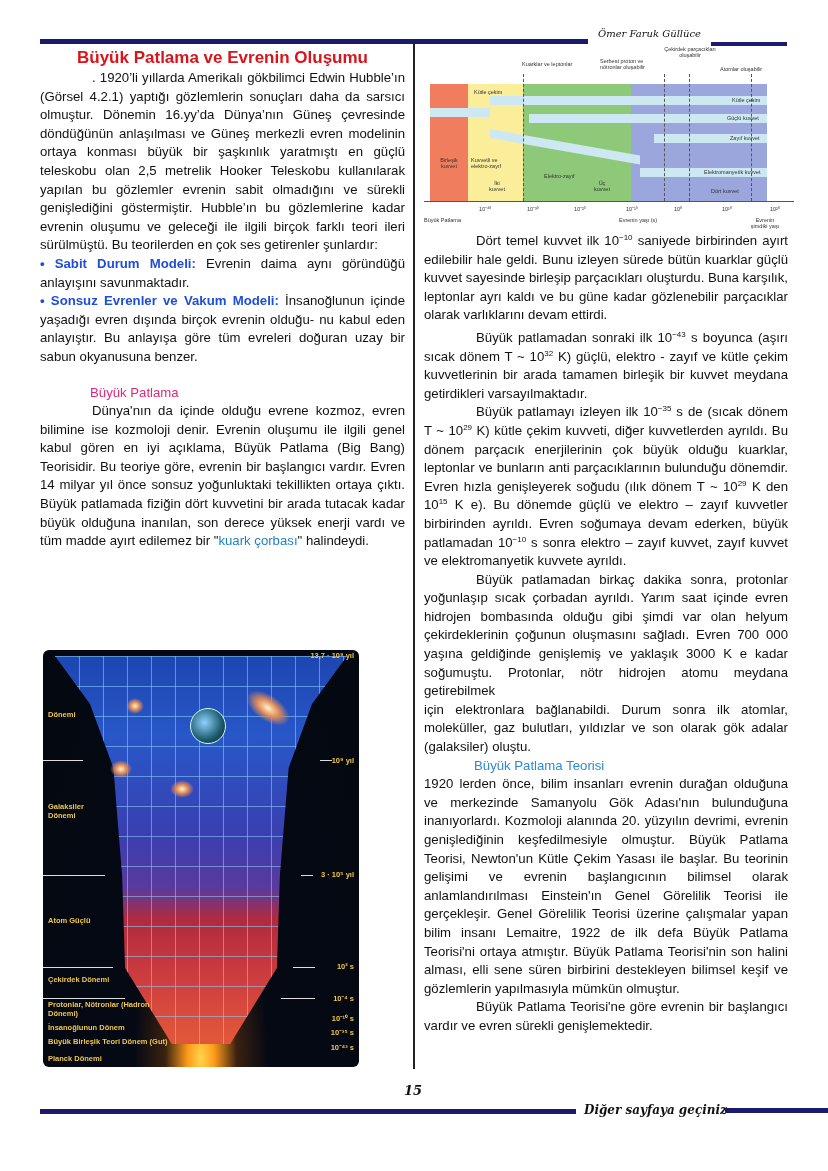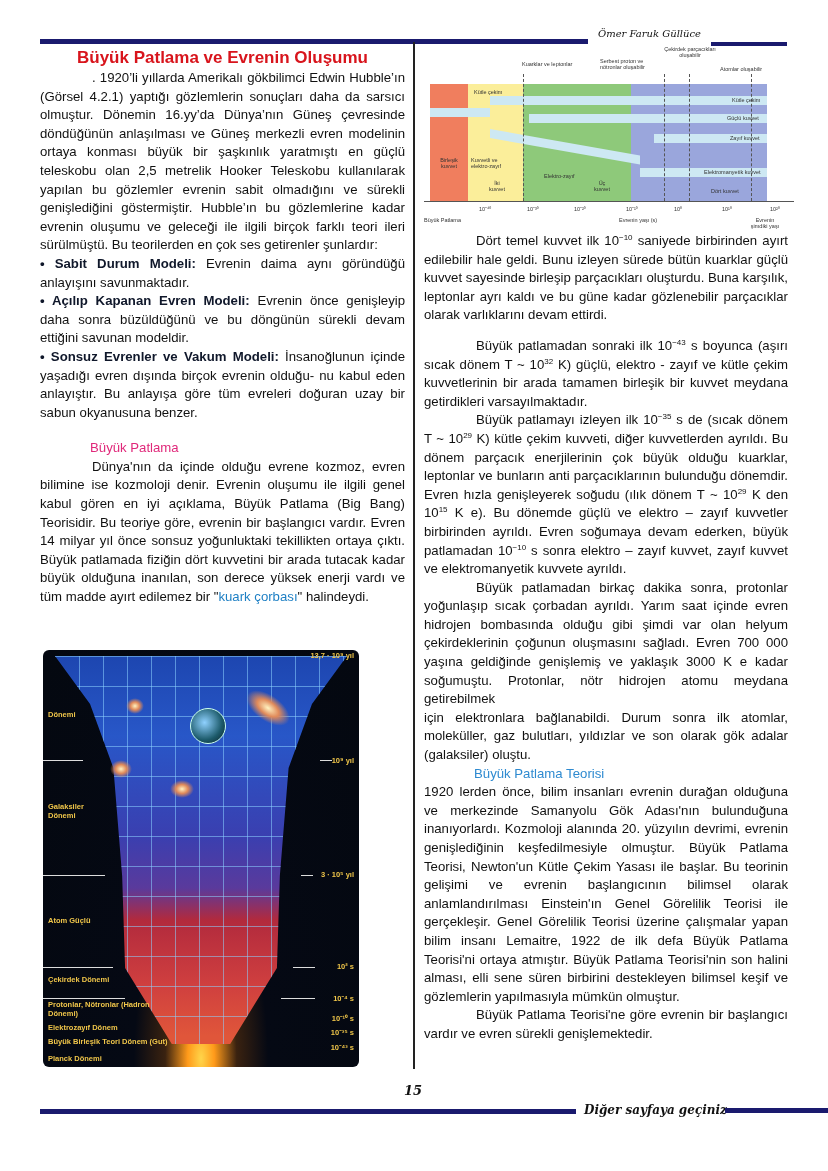--- a/index.html
+++ b/index.html
@@ -6,21 +6,21 @@
   body{width:828px;height:1171px;position:relative;overflow:hidden;font-family:"Liberation Sans",sans-serif;color:#111;}
   .rule{position:absolute;background:#1a1a6e;height:5px;}
   .author{position:absolute;left:598px;top:28px;font-family:"DejaVu Serif",serif;font-style:italic;font-weight:normal;font-size:10px;color:#111;}
   .vline{position:absolute;left:413px;top:42px;width:2px;height:1027px;background:#222;}
   .col{position:absolute;font-size:13.2px;line-height:18.6px;text-align:justify;}
   .left{left:40px;top:48px;width:365px;}
   .right{left:424px;top:232px;width:364px;}
   .title{color:#d8141c;font-weight:bold;font-size:17px;text-align:center;margin:0 0 1px 0;line-height:20px;}
   p{margin:0;}
   .ind{text-indent:52px;}
-  .blue{color:#0f172a;font-weight:bold;}
+  .blue{color:#1d4ed8;font-weight:bold;}
   .pink{color:#e0287a;padding-left:50px;margin-top:17px;}
   .sub-blue{color:#2e8ad0;padding-left:50px;}
   .link{color:#1d7fc4;}
   sup{font-size:8px;line-height:0;}
   
   .chart{position:absolute;left:424px;top:44px;width:370px;height:184px;font-size:5.5px;color:#333;}
   .band{position:absolute;top:40px;height:117px;}
   .flow{position:absolute;background:#cde8f3;height:9px;}
   .chart .lbl{position:absolute;white-space:nowrap;}
   .dash{position:absolute;top:30px;height:127px;border-left:1px dashed #555;}
@@ -42,21 +42,20 @@
 
 <div class="rule" style="left:40px;top:39px;width:548px;"></div>
 <div class="author">Ömer Faruk Güllüce</div>
 <div class="rule" style="left:711px;top:42px;width:76px;height:4px;"></div>
 <div class="vline"></div>
 
 <div class="col left">
   <div class="title">Büyük Patlama ve Evrenin Oluşumu</div>
   <p class="ind">. 1920’li yıllarda Amerikalı gökbilimci Edwin Hubble’ın (Görsel 4.2.1) yaptığı gözlemlerin sonuçları daha da sarsıcı olmuştur. Dönemin 16.yy’da Dünya’nın Güneş çevresinde döndüğünün anlaşılması ve Güneş merkezli evren modelinin ortaya konması büyük bir şaşkınlık yaratmıştı en güçlü teleskobu olan 2,5 metrelik Hooker Teleskobu kullanılarak yapılan bu gözlemler evrenin sabit olmadığını ve sürekli genişlediğini göstermiştir. Hubble’ın bu gözlemlerine kadar evrenin oluşumu ve geleceği ile ilgili birçok farklı teori ileri sürülmüştü. Bu teorilerden en çok ses getirenler şunlardır:</p>
   <p><span class="blue">• Sabit Durum Modeli:</span><span> Evrenin daima aynı göründüğü anlayışını savunmaktadır.</span></p>
-  <p><span class="blue">• Açılıp Kapanan Evren Modeli:</span><span> Evrenin önce genişleyip daha sonra büzüldüğünü ve bu döngünün sürekli devam ettiğini savunan modeldir.</span></p>
   <p><span class="blue">• Sonsuz Evrenler ve Vakum Modeli:</span><span> İnsanoğlunun içinde yaşadığı evren dışında birçok evrenin olduğu- nu kabul eden anlayıştır. Bu anlayışa göre tüm evreleri doğuran uzay bir sabun okyanusuna benzer.</span></p>
   <p class="pink">Büyük Patlama</p>
   <p class="ind"><span>Dünya'nın da içinde olduğu evrene kozmoz, evren bilimine ise kozmoloji denir. Evrenin oluşumu ile ilgili genel kabul gören en iyi açıklama, Büyük Patlama (Big Bang) Teorisidir. Bu teoriye göre, evrenin bir başlangıcı vardır. Evren 14 milyar yıl önce sonsuz yoğunluktaki tekillikten ortaya çıktı. Büyük patlamada fiziğin dört kuvvetini bir arada tutacak kadar büyük olduğuna inanılan, son derece yüksek enerji vardı ve tüm madde ayırt edilemez bir "</span><span class="link">kuark çorbası</span><span>" halindeydi.</span></p>
 </div>
 
 <div class="uni">
   <div class="funnel"></div>
   <div class="grid"></div>
   <div class="planet"></div>
   <div class="gal" style="left:200px;top:45px;width:50px;height:26px;transform:rotate(35deg);"></div>
@@ -76,21 +75,21 @@
   <div class="era" style="top:266px;">Atom Güçlü</div>
   <div class="hl" style="left:0;top:317px;width:70px;"></div>
   <div class="hl" style="left:250px;top:317px;width:22px;"></div>
   <div class="tick" style="top:312px;">10² s</div>
   <div class="era" style="top:325px;">Çekirdek Dönemi</div>
   <div class="hl" style="left:0;top:348px;width:82px;"></div>
   <div class="hl" style="left:238px;top:348px;width:34px;"></div>
   <div class="tick" style="top:343px;">10⁻⁴ s</div>
   <div class="era" style="top:350px;width:110px;">Protonlar, Nötronlar (Hadron Dönemi)</div>
   <div class="tick" style="top:363px;">10⁻¹⁰ s</div>
-  <div class="era" style="top:373px;">Elektrozayıf Dönem</div>
+  <div class="era" style="top:373px;">İnsanoğlunun Dönem</div>
   <div class="tick" style="top:377px;">10⁻³⁵ s</div>
   <div class="era" style="top:387px;">Büyük Birleşik Teori Dönem (Gut)</div>
   <div class="tick" style="top:392px;">10⁻⁴³ s</div>
   <div class="era" style="top:404px;">Planck Dönemi</div>
 </div>
 
 <div class="chart">
   <div class="band" style="left:6px;width:38px;background:#f07e5e;"></div>
   <div class="band" style="left:44px;width:55px;background:#fbee9a;"></div>
   <div class="band" style="left:99px;width:108px;background:#8ec97a;"></div>
@@ -130,21 +129,21 @@
   <div class="lbl" style="left:250px;top:161px;">10⁰</div>
   <div class="lbl" style="left:298px;top:161px;">10¹⁰</div>
   <div class="lbl" style="left:346px;top:161px;">10²⁰</div>
   <div class="lbl" style="left:0;top:173px;">Büyük Patlama</div>
   <div class="lbl" style="left:195px;top:173px;">Evrenin yaşı (s)</div>
   <div class="lbl" style="left:326px;top:173px;width:30px;white-space:normal;text-align:center;">Evrenin şimdiki yaşı</div>
 </div>
 
 <div class="col right">
   <p class="ind"><span>Dört temel kuvvet ilk 10</span><sup>−10</sup><span> saniyede birbirinden ayırt edilebilir hale geldi. Bunu izleyen sürede bütün kuarklar güçlü kuvvet sayesinde birleşip parçacıkları oluşturdu. Buna karşılık, leptonlar ayrı kaldı ve bu güne kadar gözlenebilir parçacıklar olarak varlıklarını devam ettirdi.</span></p>
-  <p class="ind" style="margin-top:12px"><span>Büyük patlamadan sonraki ilk 10</span><sup>−43</sup><span> s boyunca (aşırı sıcak dönem T ~ 10</span><sup>32</sup><span> K) güçlü, elektro - zayıf ve kütle çekim kuvvetlerinin bir arada tamamen birleşik bir kuvvet meydana getirdikleri varsayılmaktadır.</span></p>
+  <p class="ind" style="margin-top:4px"><span>Büyük patlamadan sonraki ilk 10</span><sup>−43</sup><span> s boyunca (aşırı sıcak dönem T ~ 10</span><sup>32</sup><span> K) güçlü, elektro - zayıf ve kütle çekim kuvvetlerinin bir arada tamamen birleşik bir kuvvet meydana getirdikleri varsayılmaktadır.</span></p>
   <p class="ind"><span>Büyük patlamayı izleyen ilk 10</span><sup>−35</sup><span> s de (sıcak dönem T ~ 10</span><sup>29</sup><span> K) kütle çekim kuvveti, diğer kuvvetlerden ayrıldı. Bu dönem parçacık enerjilerinin çok büyük olduğu kuarklar, leptonlar ve bunların anti parçacıklarının bulunduğu dönemdir. Evren hızla genişleyerek soğudu (ılık dönem T ~ 10</span><sup>29</sup><span> K den 10</span><sup>15</sup><span> K e). Bu dönemde güçlü ve elektro – zayıf kuvvetler birbirinden ayrıldı. Evren soğumaya devam ederken, büyük patlamadan 10</span><sup>−10</sup><span> s sonra elektro – zayıf kuvvet, zayıf kuvvet ve elektromanyetik kuvvete ayrıldı.</span></p>
   <p class="ind" style="text-align-last:left;">Büyük patlamadan birkaç dakika sonra, protonlar yoğunlaşıp sıcak çorbadan ayrıldı. Yarım saat içinde evren hidrojen bombasında olduğu gibi şimdi var olan helyum çekirdeklerinin çoğunun oluşmasını sağladı. Evren 700 000 yaşına geldiğinde genişlemiş ve yaklaşık 3000 K e kadar soğumuştu. Protonlar, nötr hidrojen atomu meydana getirebilmek</p>
   <p>için elektronlara bağlanabildi. Durum sonra ilk atomlar, moleküller, gaz bulutları, yıldızlar ve son olarak gök adalar (galaksiler) oluştu.</p>
   <p class="sub-blue">Büyük Patlama Teorisi</p>
   <p>1920 lerden önce, bilim insanları evrenin durağan olduğuna ve merkezinde Samanyolu Gök Adası'nın bulunduğuna inanıyorlardı. Kozmoloji alanında 20. yüzyılın devrimi, evrenin genişlediğinin keşfedilmesiyle olmuştur. Büyük Patlama Teorisi, Newton'un Kütle Çekim Yasası ile başlar. Bu teorinin gelişimi ve evrenin başlangıcının bilimsel olarak anlamlandırılması Einstein'ın Genel Görelilik Teorisi ile gerçekleşir. Genel Görelilik Teorisi üzerine çalışmalar yapan bilim insanı Lemaitre, 1922 de ilk defa Büyük Patlama Teorisi'ni ortaya atmıştır. Büyük Patlama Teorisi'nin son halini alması, elli sene süren birbirini destekleyen bilimsel keşif ve gözlemlerin yapılmasıyla mümkün olmuştur.</p>
   <p class="ind">Büyük Patlama Teorisi'ne göre evrenin bir başlangıcı vardır ve evren sürekli genişlemektedir.</p>
 </div>
 
 <div class="page-num">15</div>
 <div class="rule" style="left:40px;top:1109px;width:536px;"></div>

